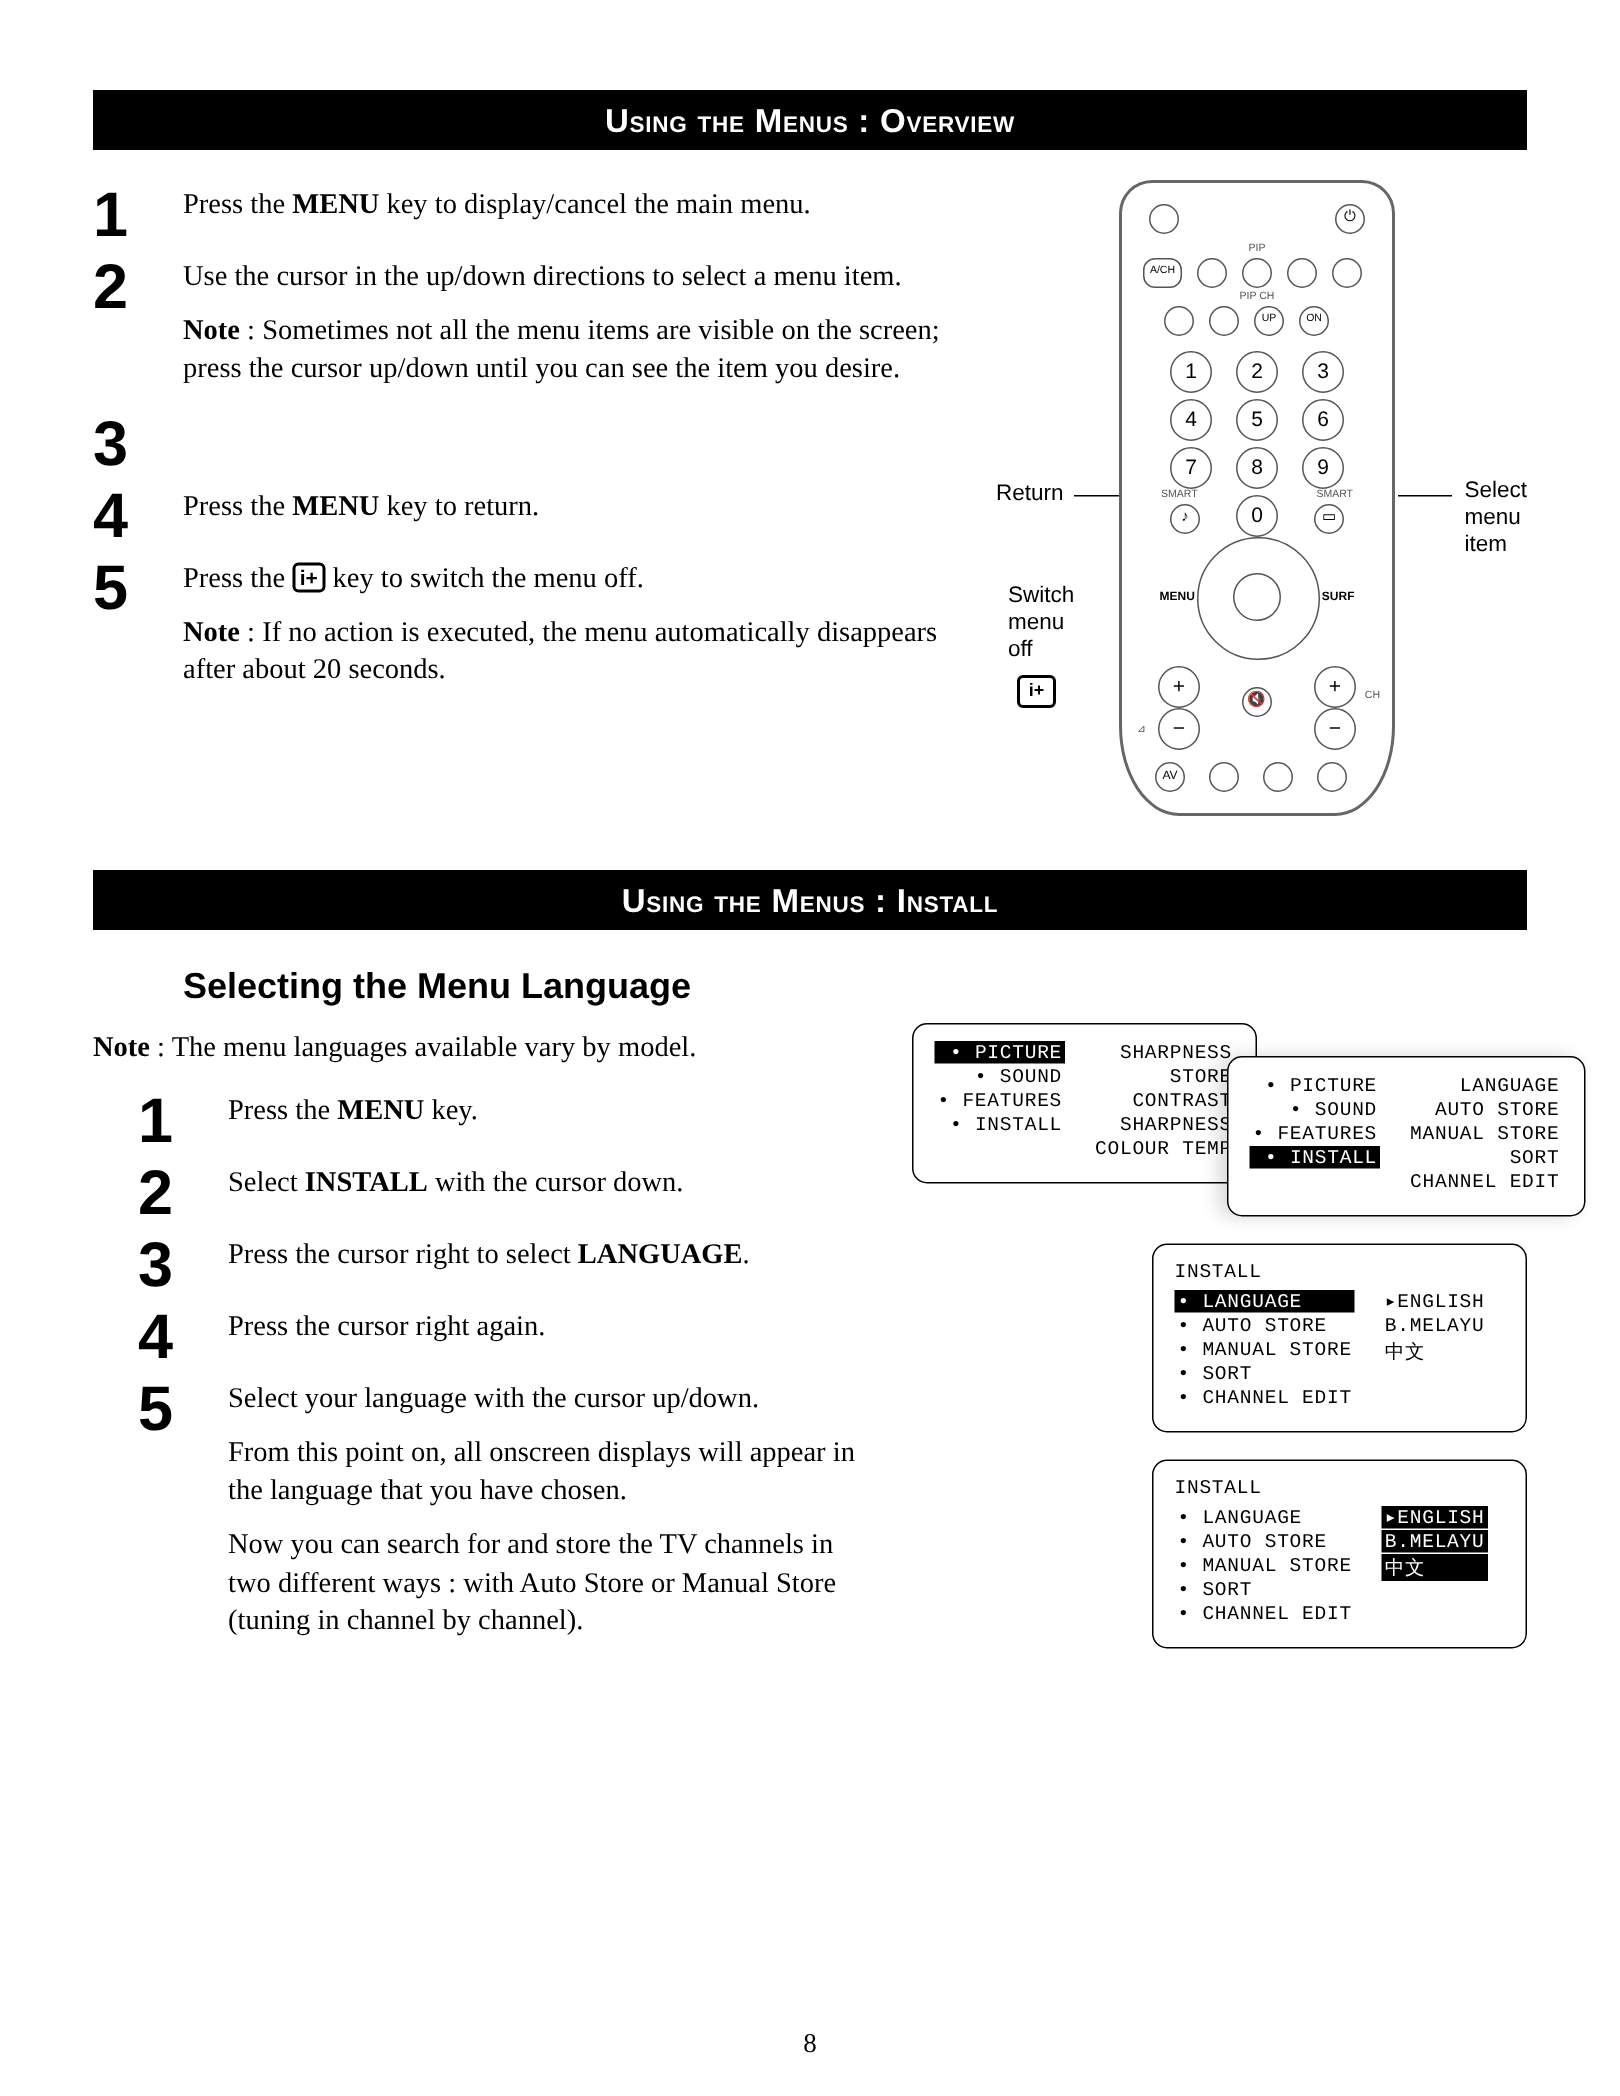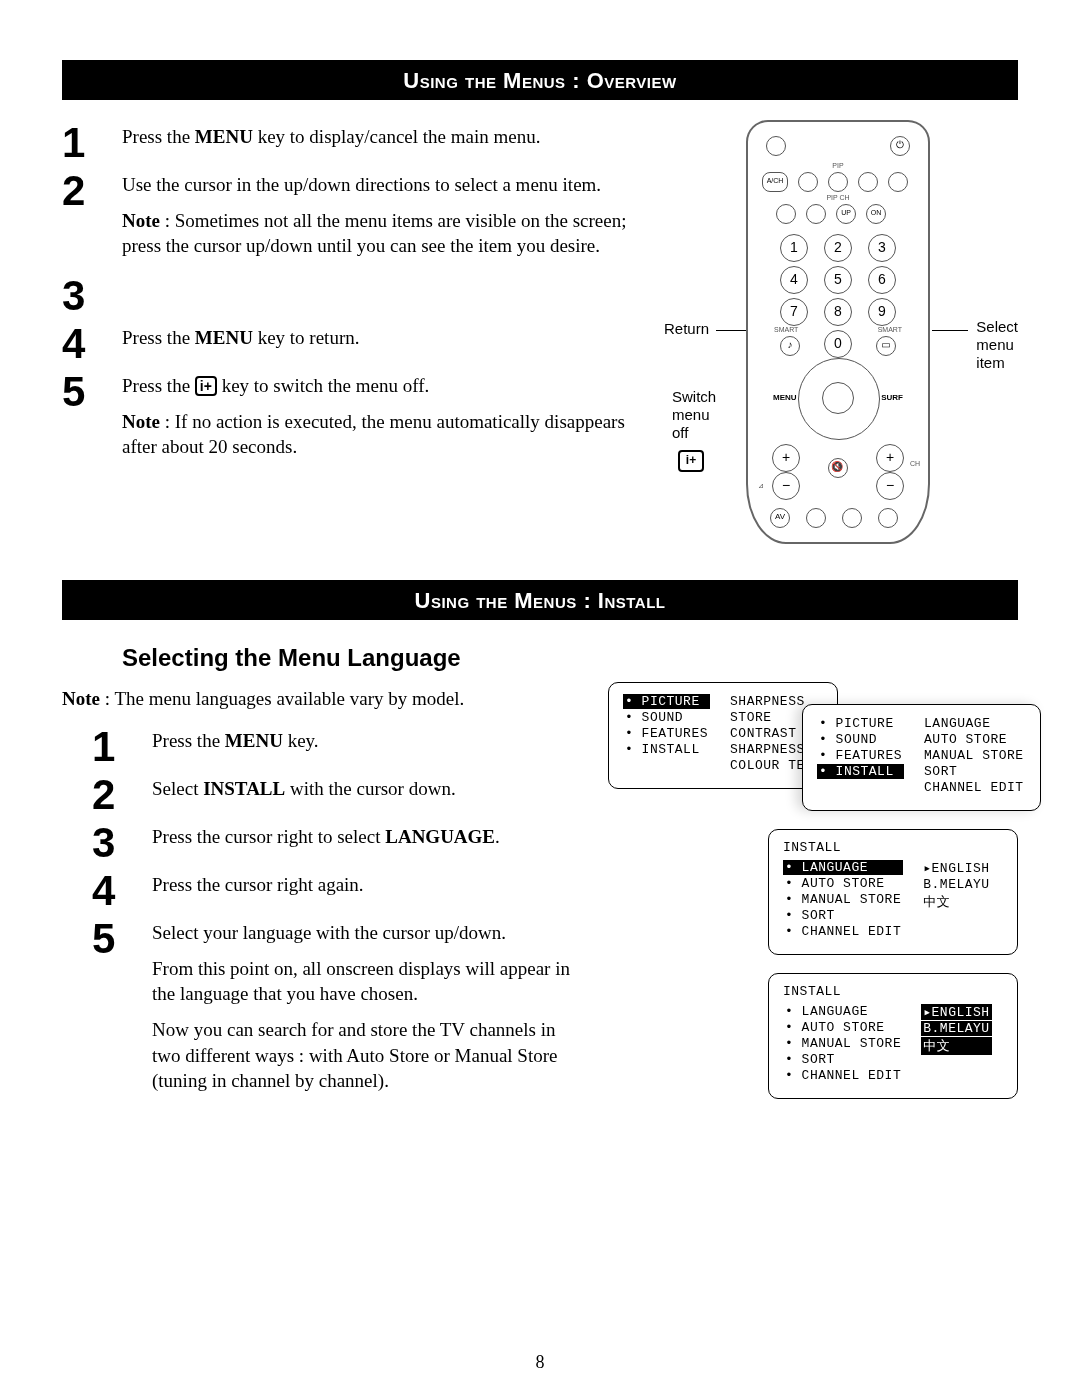--- a/index.html
+++ b/index.html
@@ -187,21 +187,21 @@
   }
   .osd .cols { display: flex; gap: 18px; }
   .osd ul { list-style: none; margin: 0; padding: 0; }
   .osd li { white-space: nowrap; padding: 0 2px; margin: 1px 0; }
   .osd li::before { content: "• "; }
   .osd li.noprefix::before { content: ""; }
   .osd li.sel { background: #000; color: #fff; }
   .osd li.sel::before { color: #fff; }
   .osd .col2 li::before { content: ""; }
   .osd .title { font-weight: normal; margin-bottom: 4px; }
-  .osd-pair { display: flex; gap: 0; align-items: flex-start; position: relative; }
+  .osd-pair { display: flex; gap: 16px; align-items: flex-start; position: relative; text-align: right; }
   .osd-pair .osd.front {
     position: relative;
     z-index: 2;
     margin-left: -36px;
     margin-top: 22px;
     background: #fff;
     box-shadow: -6px 0 12px rgba(0,0,0,0.15);
   }
   .osd-pair .osd.back {
     z-index: 1;

